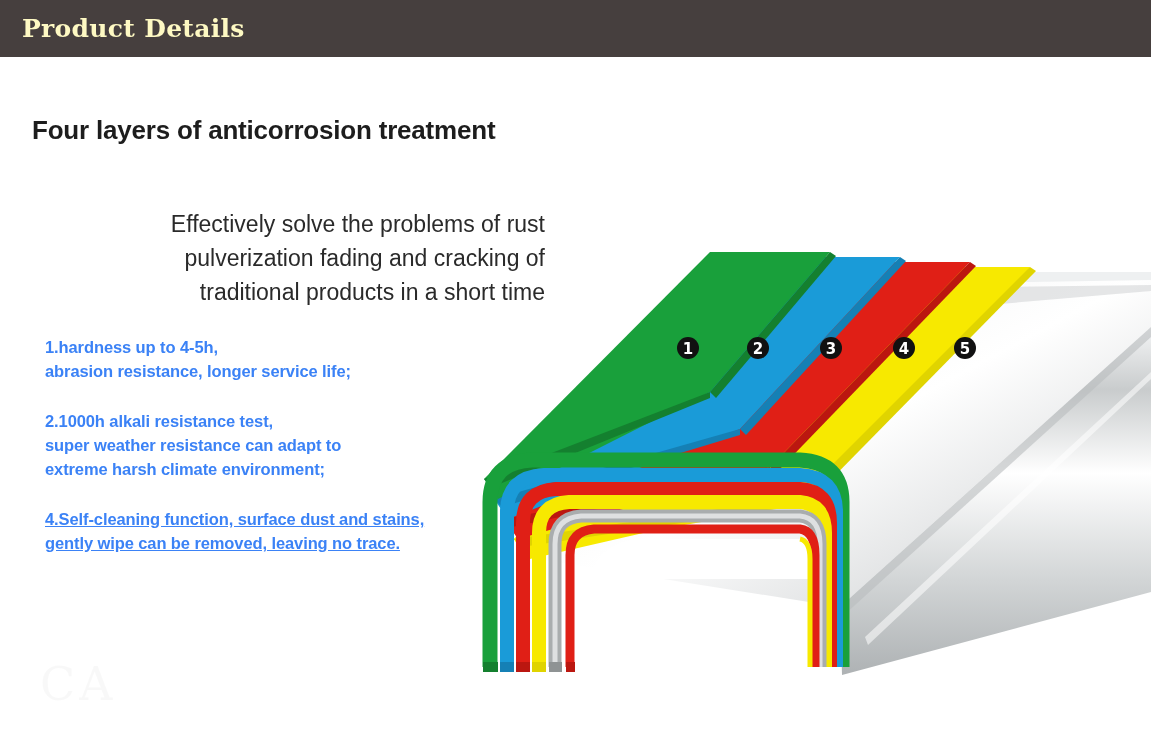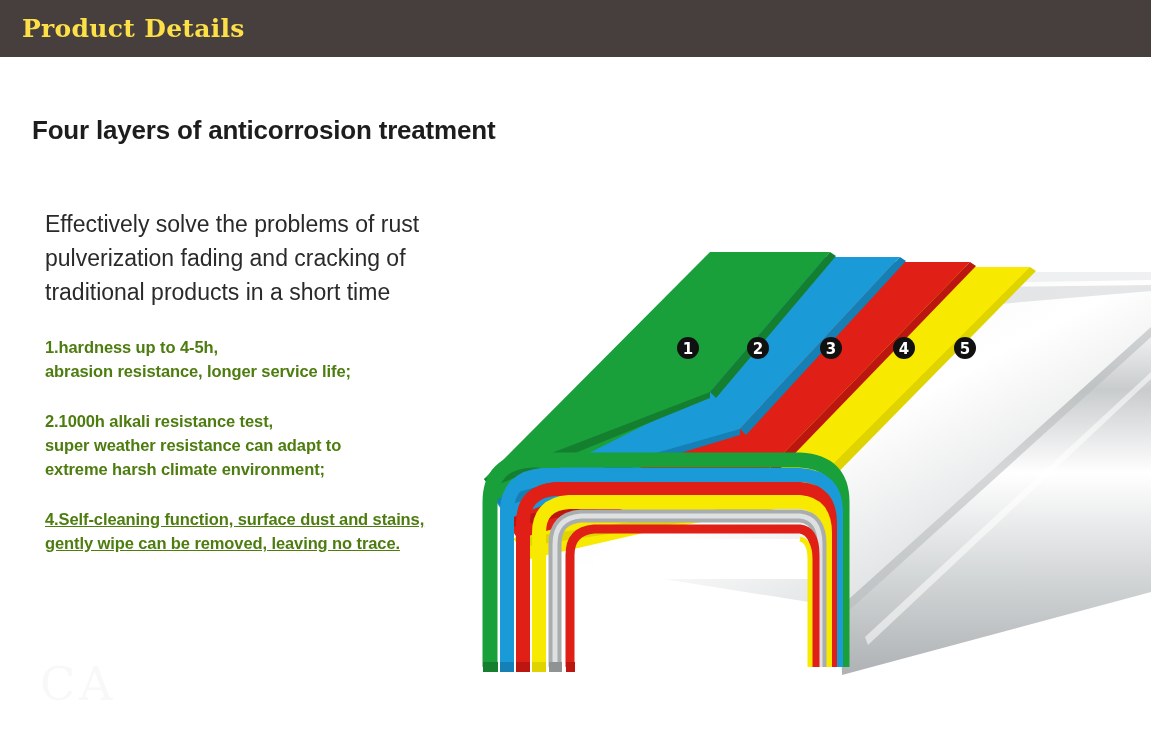--- a/index.html
+++ b/index.html
@@ -27,21 +27,21 @@
   }
   #header-title {
     position: absolute;
     left: 22px;
     top: 0;
     height: 57px;
     line-height: 57px;
     font-family: "DejaVu Serif", "Liberation Serif", serif;
     font-weight: bold;
     font-size: 25px;
-    color: #fde047;
+    color: #fef9c3;
     letter-spacing: 0.3px;
     white-space: nowrap;
   }
 
   
   #content {
     position: absolute;
     left: 0;
     top: 57px;
     width: 1151px;
@@ -67,27 +67,28 @@
     width: 500px;
   }
 
   #intro-paragraph {
     font-size: 23px;
     line-height: 34px;
     color: #2a2a2a;
     font-weight: normal;
     margin: 0 0 26px 0;
     white-space: pre-line;
+    text-align: right;
   }
 
   .feature-item {
     font-size: 16.5px;
     line-height: 24px;
     font-weight: bold;
-    color: #4d7c0f;
+    color: #3b82f6;
     margin: 0 0 26px 0;
     white-space: pre-line;
     letter-spacing: -0.1px;
   }
   .feature-item:last-child { margin-bottom: 0; text-decoration: underline; }
 
   
   #diagram {
     position: absolute;
     left: 470px;

